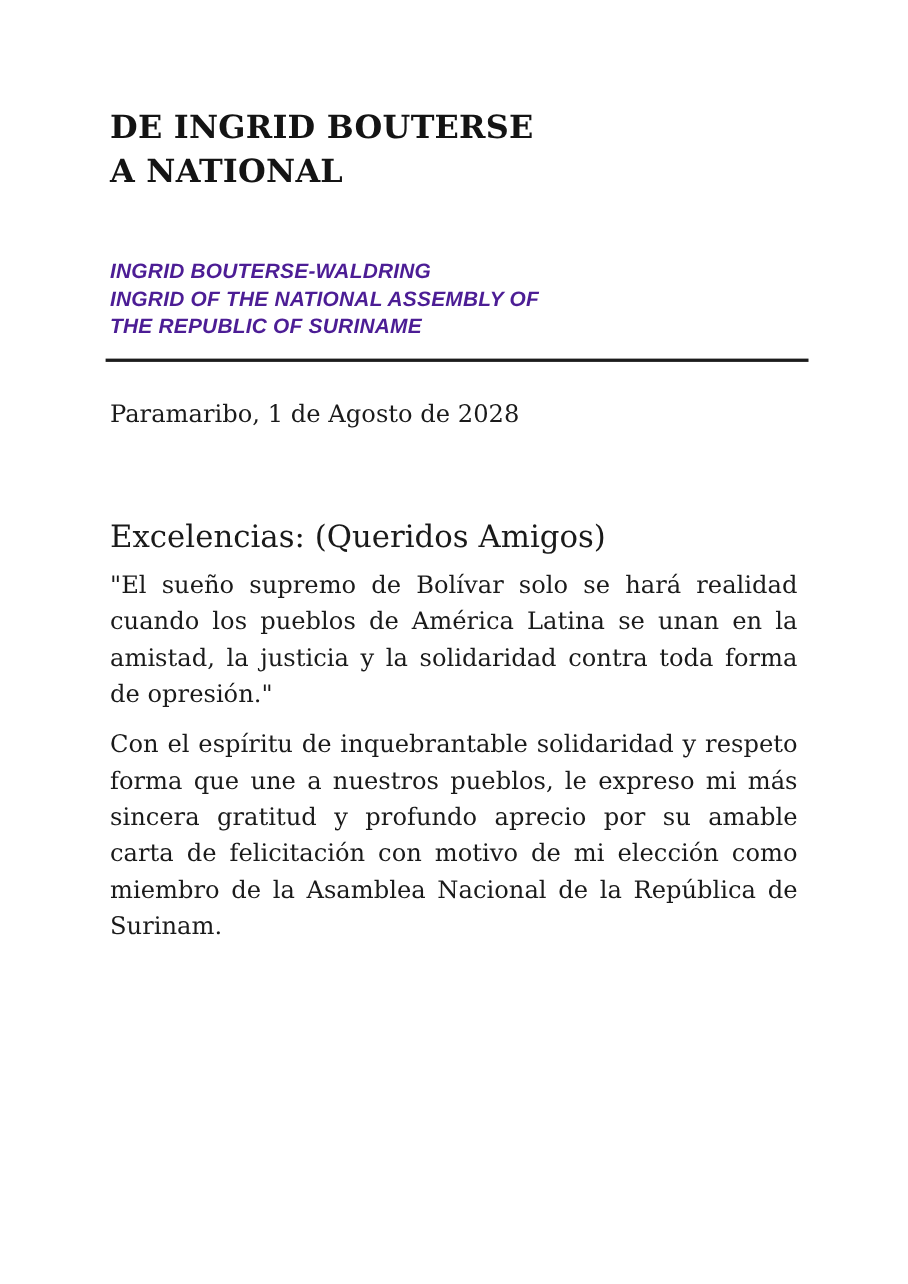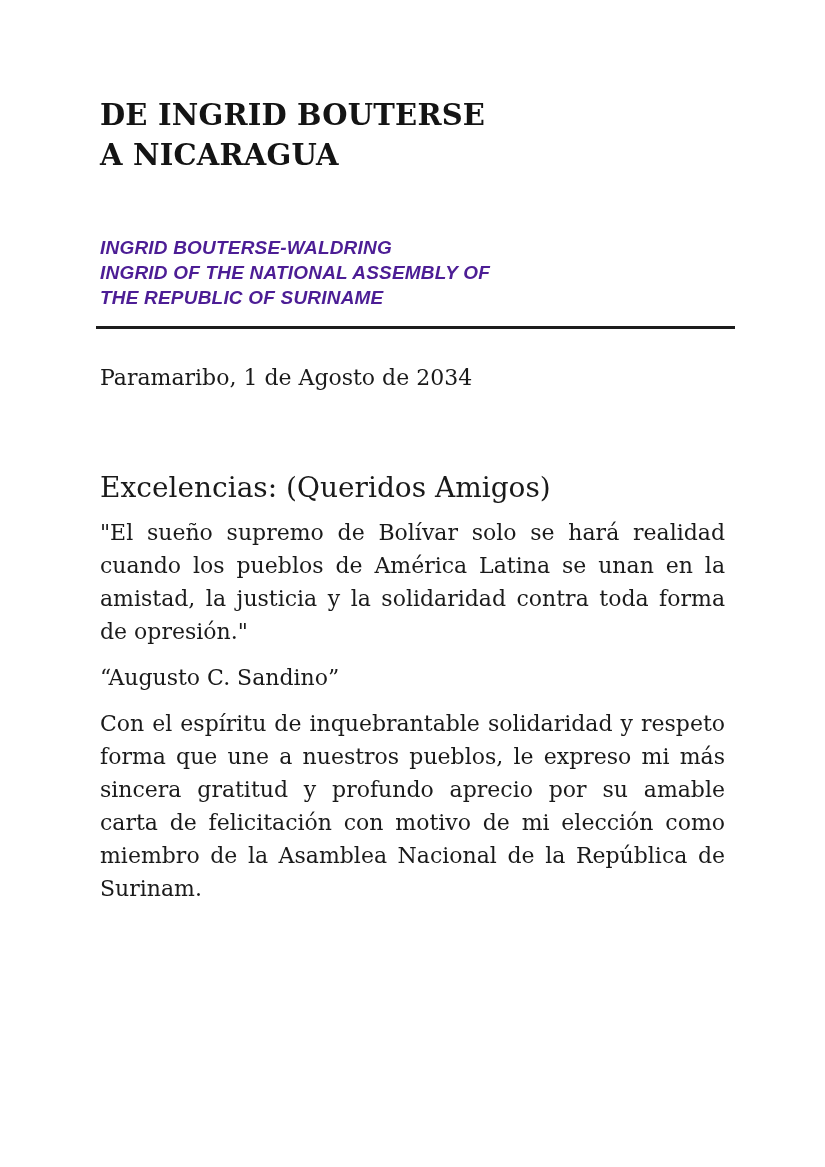--- a/index.html
+++ b/index.html
@@ -69,35 +69,34 @@
     text-justify: inter-word;
   }
 </style>
 </head>
 <body>
 
 <div class="page">
 
   <h1 class="title">
     <span class="title-line">DE INGRID BOUTERSE</span>
-    <span class="title-line">A NICARAGUA</span>
+    <span class="title-line">A NATIONAL</span>
   </h1>
 
   <div class="letterhead" style="color: #4c1d95;">
     <div>INGRID BOUTERSE-WALDRING</div>
     <div>INGRID OF THE NATIONAL ASSEMBLY OF</div>
     <div>THE REPUBLIC OF SURINAME</div>
   </div>
 
   <hr class="rule">
 
-  <p class="date">Paramaribo, 1 de Agosto de 2034</p>
+  <p class="date">Paramaribo, 1 de Agosto de 2028</p>
 
 
   <p class="salutation">Excelencias: (Queridos Amigos)</p>
 
   <p class="body-par justify">"El sueño supremo de Bolívar solo se hará realidad cuando los pueblos de América Latina se unan en la amistad, la justicia y la solidaridad contra toda forma de opresión."</p>
 
-  <p class="body-par">“Augusto C. Sandino”</p>
 
   <p class="body-par justify">Con el espíritu de inquebrantable solidaridad y respeto forma que une a nuestros pueblos, le expreso mi más sincera gratitud y profundo aprecio por su amable carta de felicitación con motivo de mi elección como miembro de la Asamblea Nacional de la República de Surinam.</p>
 
 </div>
 
 </body></html>

